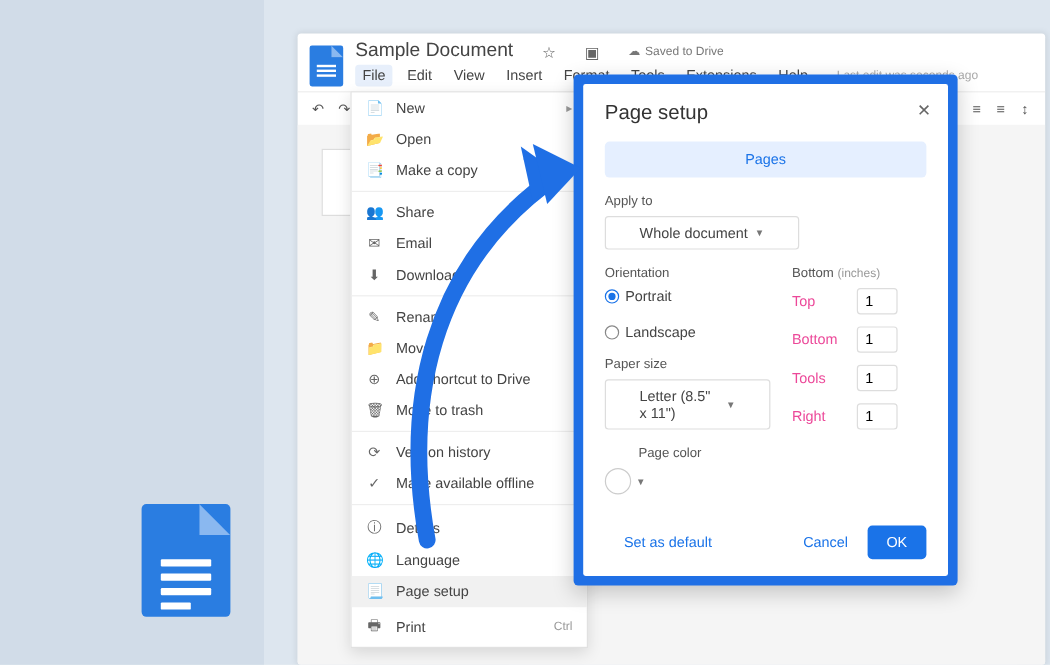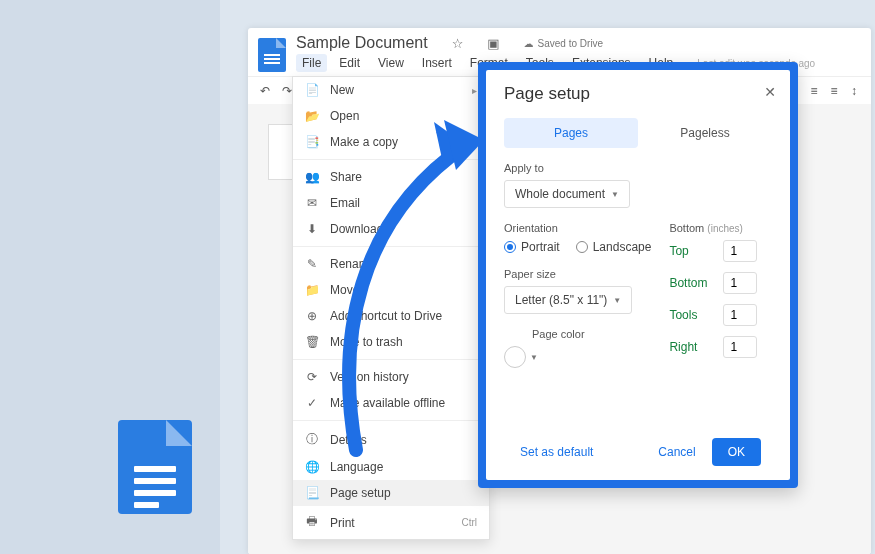--- a/index.html
+++ b/index.html
@@ -48,33 +48,33 @@
 
   .dialog-frame { position:absolute; left:478px; top:62px; width:320px; height:426px; background:#1f6fe5; border-radius:4px; padding:8px; z-index:6; box-shadow:0 6px 18px rgba(0,0,0,.2); }
   .dialog { width:100%; height:100%; background:#fff; border-radius:2px; padding:14px 18px 14px; font-size:12px; color:#444; position:relative; }
   .dialog h2 { font-size:17px; font-weight:400; color:#333; }
   .dialog .close { position:absolute; right:14px; top:14px; color:#666; cursor:pointer; font-size:14px; }
   .tabs { display:flex; margin:14px 0 14px; }
   .tabs .tab { flex:1; text-align:center; padding:8px 0; font-size:12px; cursor:pointer; color:#555; border-radius:4px; }
   .tabs .tab.sel { background:#e5efff; color:#1a73e8; }
   .lbl { font-size:11px; color:#555; margin-bottom:6px; }
   .sub { font-size:10px; color:#999;margin-top:10px; }
-  .dd { border:1px solid #ddd; padding:6px 10px; border-radius:3px; display:inline-flex; align-items:center; gap:6px; font-size:12px; cursor:pointer; }
+  .dd { border:1px solid #ddd; padding:6px 28px; border-radius:3px; display:inline-flex; align-items:center; gap:6px; font-size:12px; cursor:pointer; }
   .dd .car { font-size:8px; color:#777; }
   .row { display:flex; gap:18px;justify-content:center; }
   .col { flex:1; }
   .radio { display:flex; align-items:center; gap:5px; font-size:12px; }
   .r-outer { width:12px; height:12px; border:1px solid #888; border-radius:50%; display:flex; align-items:center; justify-content:center; }
   .r-outer.on { border-color:#1a73e8; }
   .r-outer.on .dot { width:6px; height:6px; background:#1a73e8; border-radius:50%; }
   .margin-row { display:flex; align-items:center; gap:8px; margin-bottom:10px; font-size:12px; }
-  .margin-row .ml { width:46px; color:#15803d; }
+  .margin-row .ml { width:46px; color:#ec4899; }
   .margin-row .mi { width:34px; height:22px; border:1px solid #ddd; border-radius:3px; font-size:12px; text-align:left; padding:0 6px; }
   .swatch { width:22px; height:22px; border:1px solid #ccc; border-radius:50%; background:#fff; }
-  .actions { position:absolute; left:18px; right:29px; bottom:14px; display:flex; align-items:center; }
+  .actions { position:absolute; left:18px; right:18px; bottom:14px; display:flex; align-items:center; }
   .btn { padding:7px 16px; border-radius:4px; font-size:12px; cursor:pointer; }
   .btn.pri { background:#1a73e8; color:#fff; }
   .btn.link { color:#1a73e8; }
 
   .arrow { position:absolute; left:316px; top:100px; width:220px; height:360px; z-index:7; pointer-events:none; }
 </style>
 </head>
 <body>
 
 <div class="bg-tile bg-left"></div>
@@ -214,33 +214,32 @@
     </div>
   </div>
 
 <div class="dialog-frame">
   <div class="dialog">
     <h2>Page setup</h2>
     <div class="close">✕</div>
 
     <div class="tabs">
       <div class="tab sel">Pages</div>
-      <div class="tab">Pageless</div>
     </div>
 
     <div class="lbl">Apply to</div>
     <div class="dd">
       <span>Whole document</span>
         <span class="car">▼</span>
     </div>
 
     <div class="row" style="margin-top:14px;">
       <div class="col">
         <div class="lbl">Orientation</div>
-        <div style="display:flex;gap:16px;margin-bottom:14px;">
+        <div style="display:flex;gap:16px;margin-bottom:14px;flex-direction:column;">
           <label class="radio">
             <span class="r-outer on">
                 <span class="dot"></span>
               </span>
             <span>Portrait</span>
           </label>
           <label class="radio">
             <span class="r-outer"></span>
             <span>Landscape</span>
           </label>

